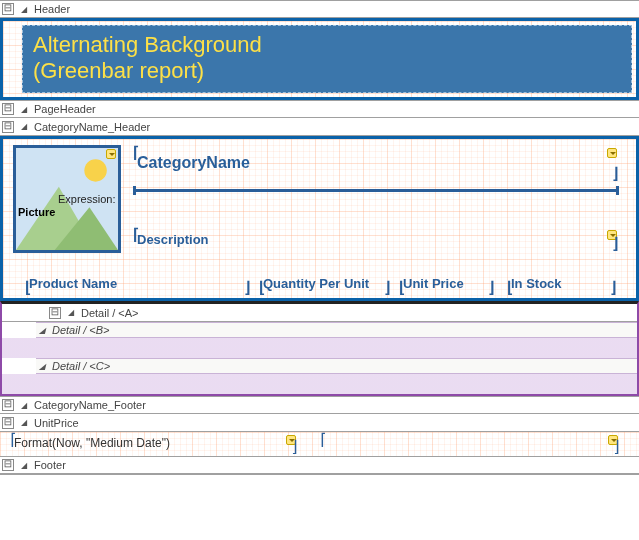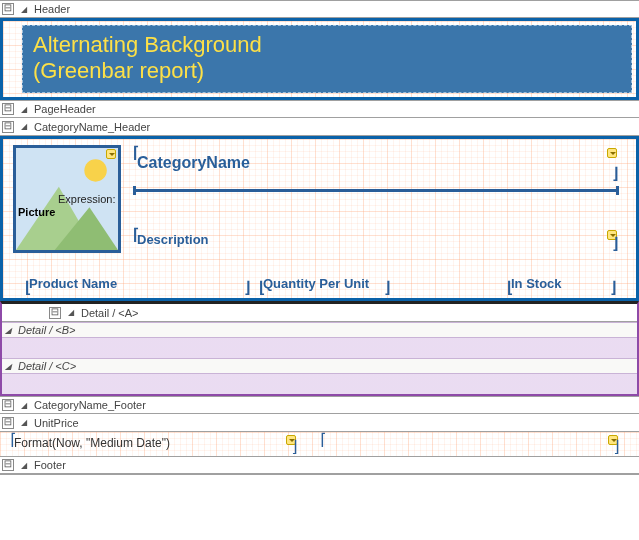--- a/index.html
+++ b/index.html
@@ -116,21 +116,21 @@
 
   
   .detail-wrap { border: 2px solid #8e4aa8; border-top: 3px solid #222; }
   .detail-wrap .section-band { border-top: none; padding-left: 47px; }
   .inner-band {
     display: flex; align-items: center; height: 16px; gap: 4px;
     padding-left: 0;
     background: #f9f9f7;
     border-top: 1px solid #c9b3d6;
     border-bottom: 1px solid #c9b3d6;
-    font-style: italic; color: #555;
+    font-style: italic; color: #555; margin-left: 34px;
   }
   .surface-detail-a {
     background:
       linear-gradient(rgba(150,200,150,0.28), rgba(150,200,150,0.28)),
       repeating-linear-gradient(to right, rgba(0,0,0,0.04) 0 1px, transparent 1px 24px),
       repeating-linear-gradient(to bottom, rgba(0,0,0,0.04) 0 1px, transparent 1px 24px),
       #f5f5f0;
   }
   .surface-detail-b, .surface-detail-c {
     background:
@@ -191,20 +191,23 @@
     <span>Description</span>
     <span class="smarttag"></span>
   </div>
 
   <div class="field brackets bl" style="left:256px; top:134px; width:132px; height:20px;">
     <span>Quantity Per Unit</span>
   </div>
   <div class="field brackets bl" style="left:22px;  top:134px; width:226px; height:20px;">
     <span>Product Name</span>
   </div>
+  <div class="field brackets bl" style="left:396px; top:134px; width:96px; height:20px;">
+    <span>Unit Price</span>
+  </div>
   <div class="field brackets bl" style="left:504px; top:134px; width:110px; height:20px;">
     <span>In Stock</span>
   </div>
 </div>
 
 <div class="detail-wrap">
 
   <div class="section-band">
     <span class="collapse-box"></span>
     <span class="tri"></span>

